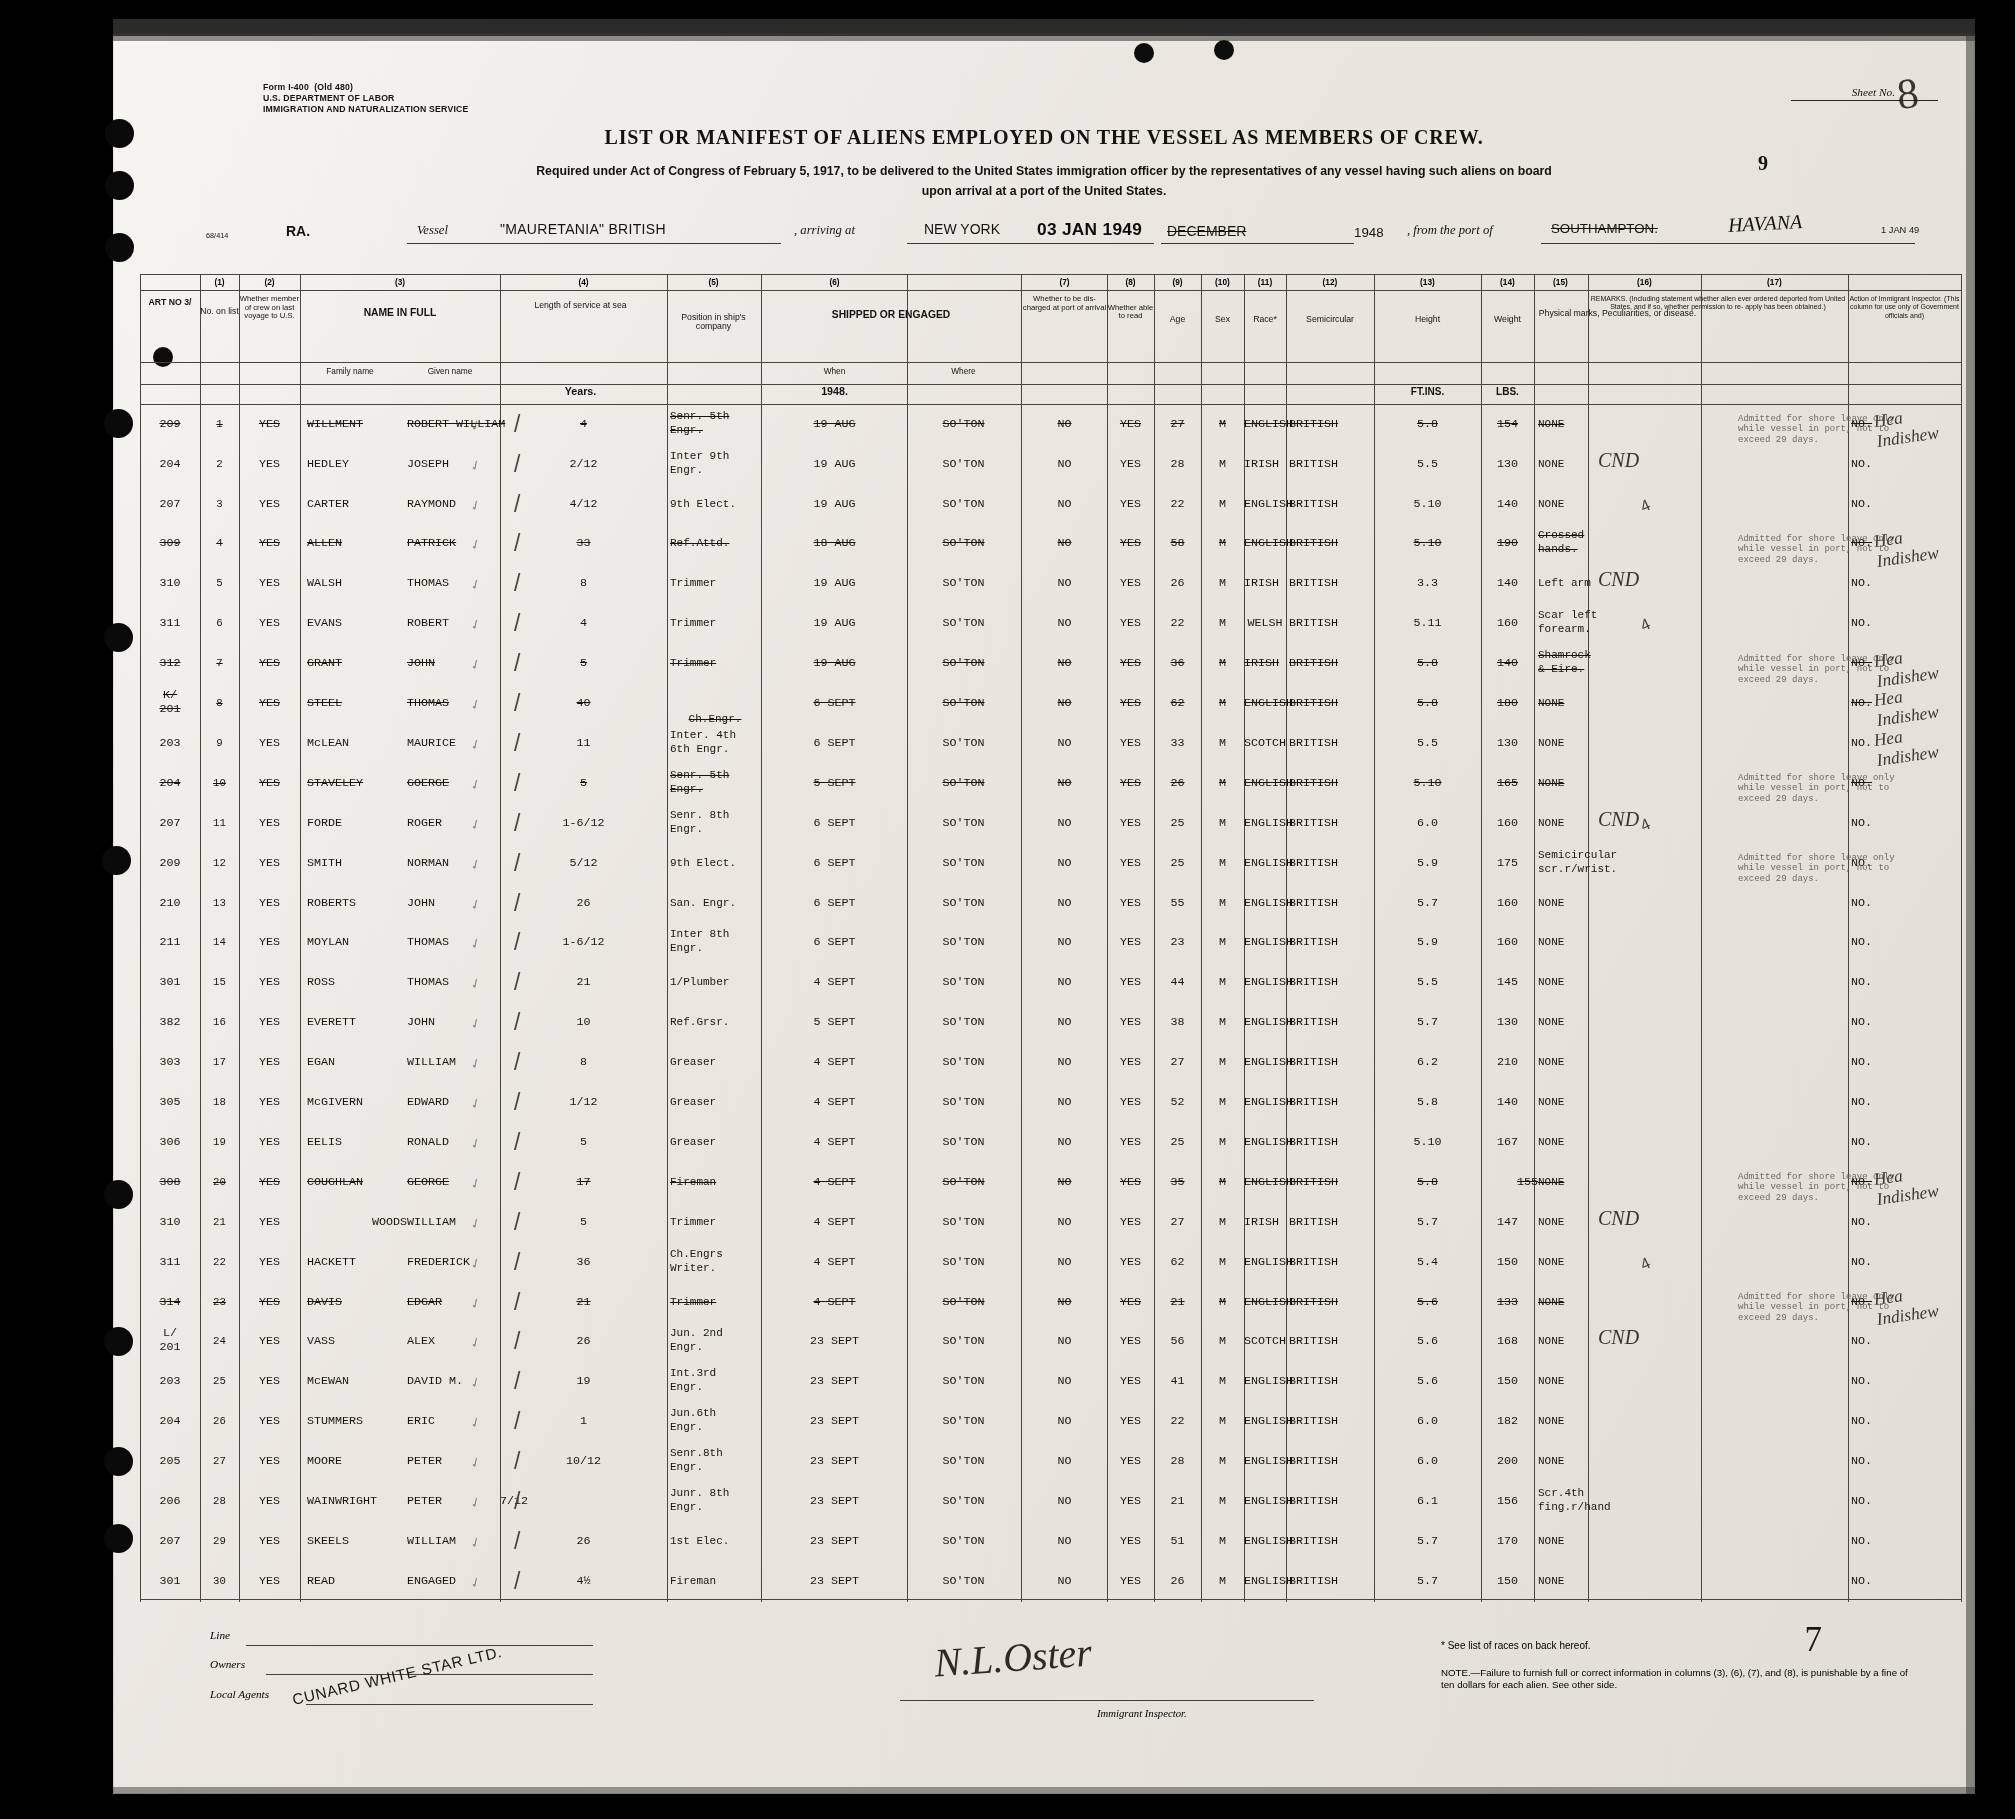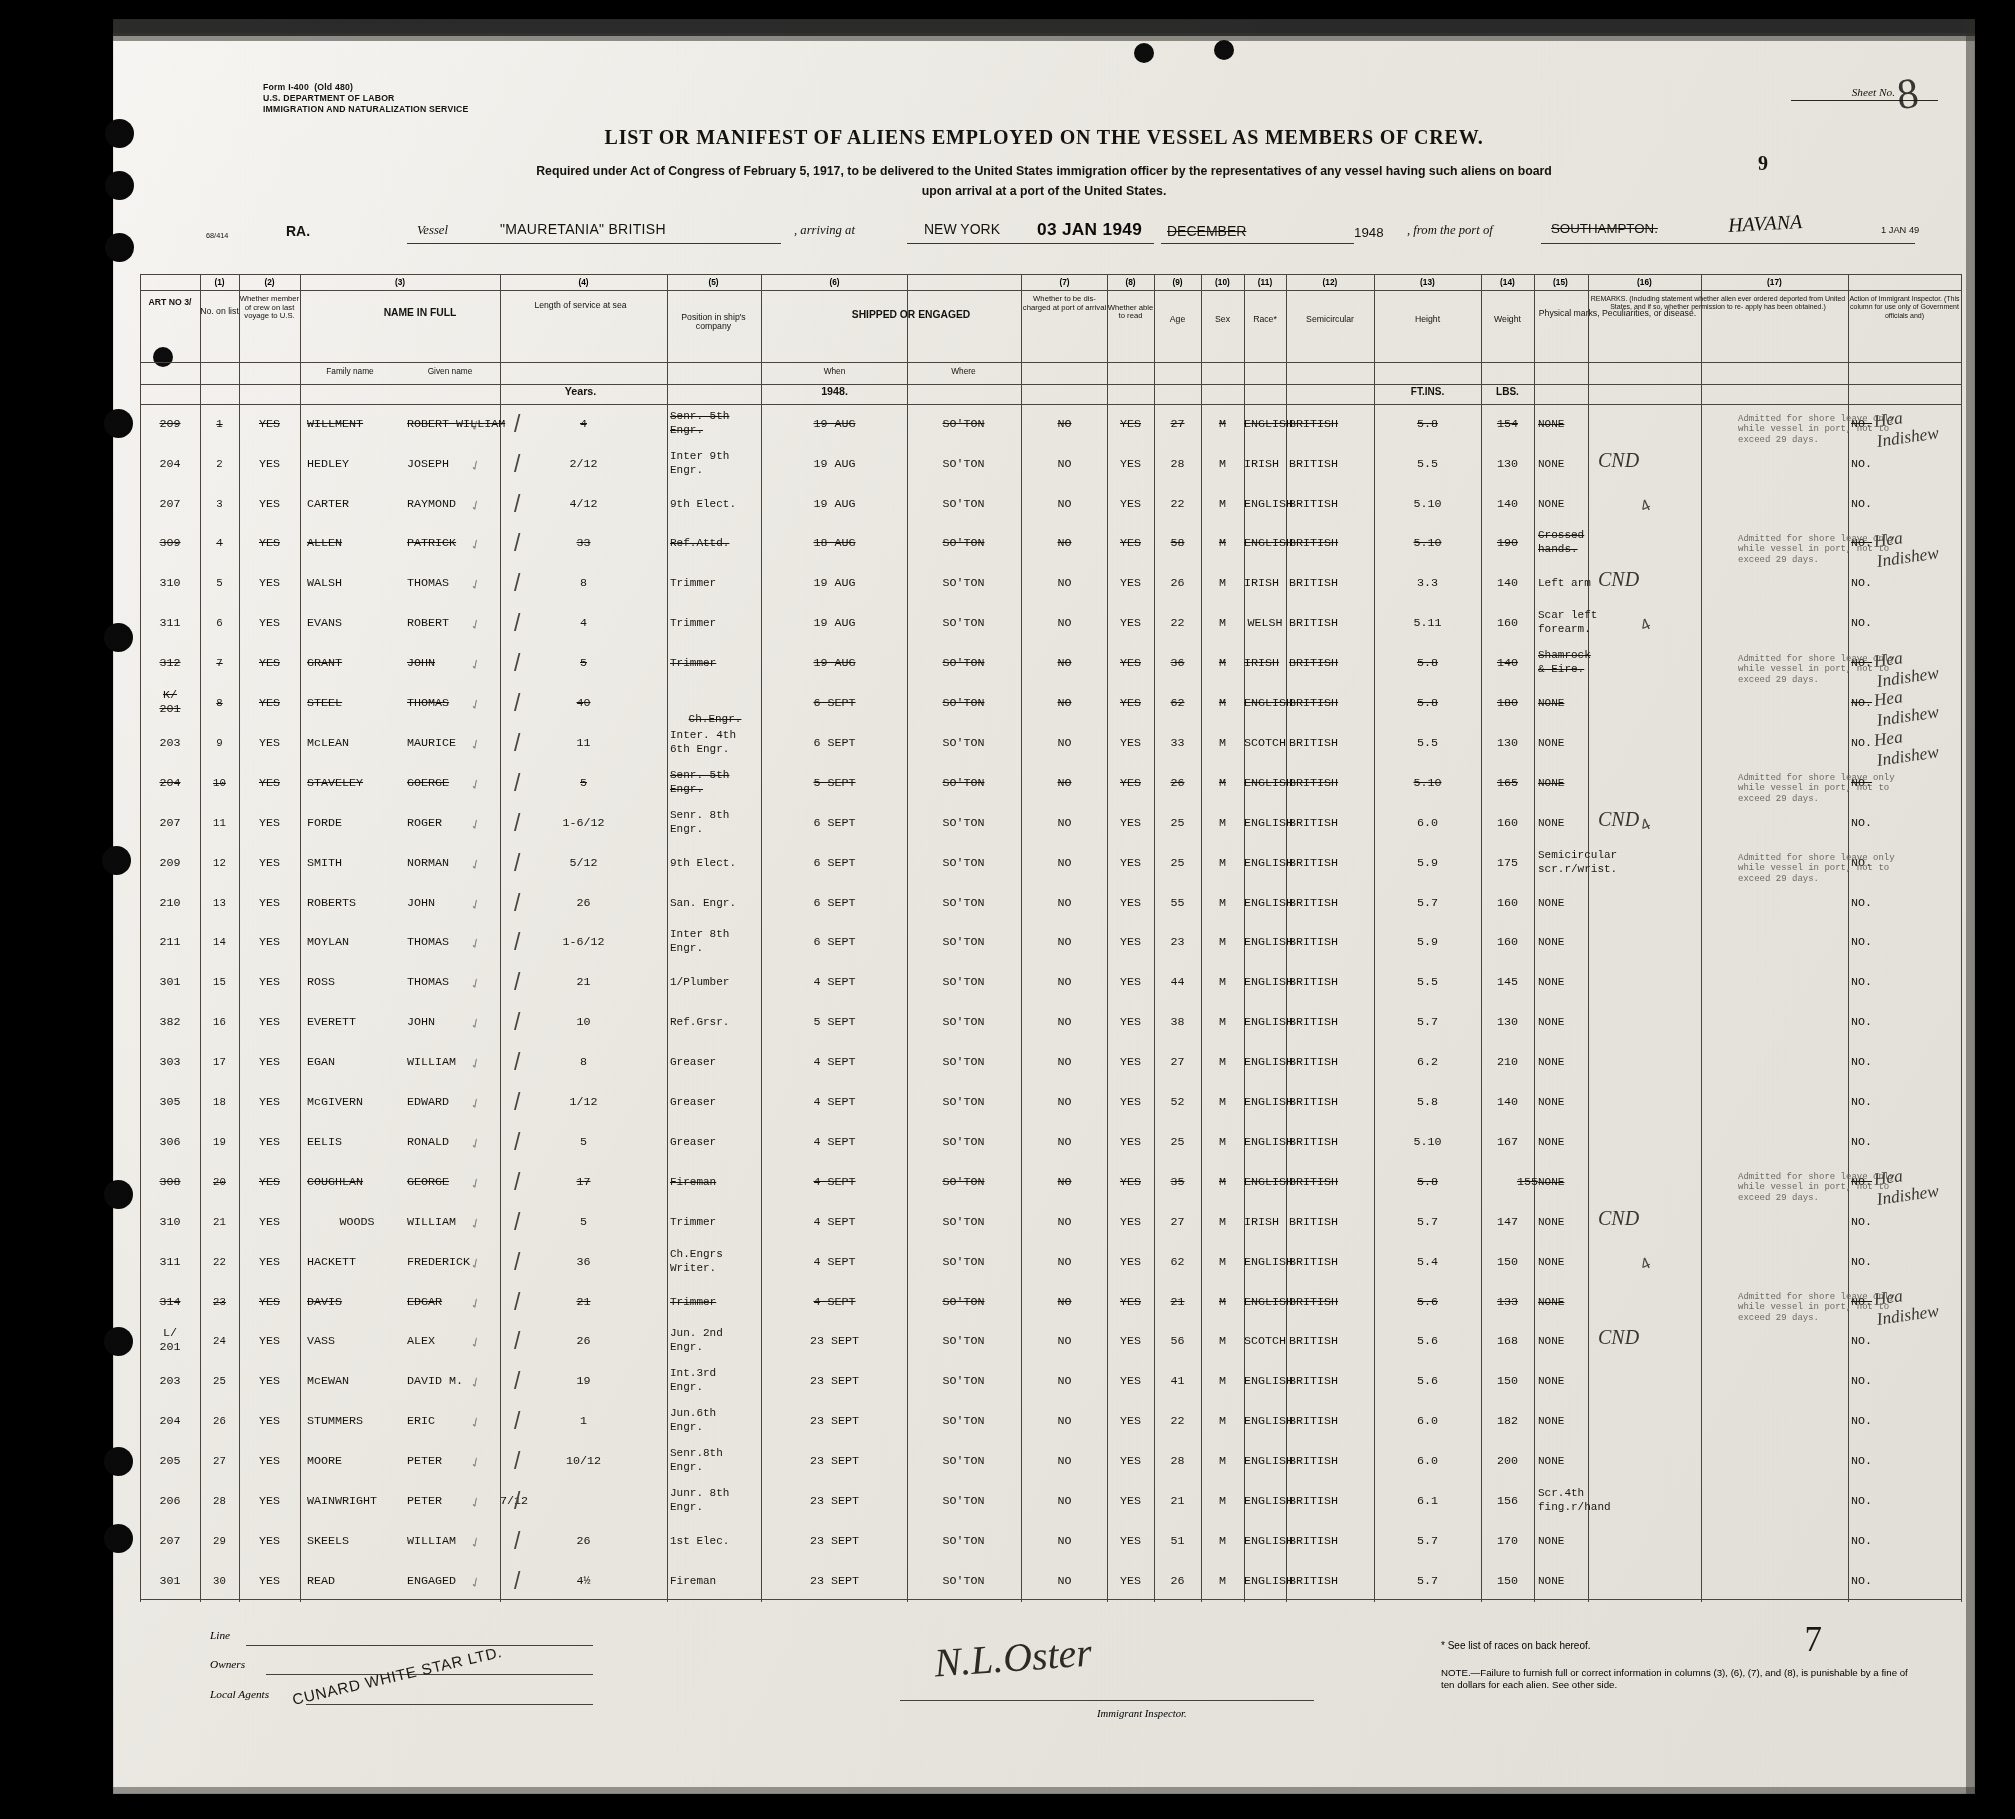--- a/index.html
+++ b/index.html
@@ -57,21 +57,21 @@
 
   .uline{position:absolute;height:0;border-bottom:0.9px solid #3a3731;}
 
   
   #tbl{position:absolute;left:27px;top:255px;width:1822px;height:1328px;}
   .vline{position:absolute;top:0;width:0;border-left:0.7px solid #4a463f;height:100%;}
   .hline{position:absolute;left:0;width:100%;height:0;border-top:0.7px solid #4a463f;}
 
   .hdrnum{position:absolute;font-size:8.3px;text-align:center;font-weight:bold;}
   .hdr{position:absolute;font-size:8.7px;text-align:center;line-height:9.7px;color:#15130f;}
-  .hdrb{position:absolute;font-size:10.3px;text-align:center;line-height:11.3px;font-weight:bold;color:#15130f;padding-left:20px;}
+  .hdrb{position:absolute;font-size:10.3px;text-align:center;line-height:11.3px;font-weight:bold;color:#15130f;}
 
   
   .row{position:absolute;left:0;width:100%;height:39px;}
   .cell{position:absolute;font-family:"Liberation Mono",monospace;font-size:11.7px;color:#18160f;white-space:pre;}
   .strike{text-decoration:line-through;text-decoration-thickness:1px;}
   .stampblock{position:absolute;font-family:"Liberation Mono",monospace;font-size:9px;line-height:10.7px;color:#6d6a62;white-space:pre;}
   .cnd{position:absolute;font-size:20px;font-family:"Liberation Serif",serif;font-style:italic;color:#3a362e;}
   .sig{position:absolute;font-size:17.3px;font-family:"Liberation Serif",serif;font-style:italic;color:#3c382f;transform:rotate(-8deg);}
   .tick{position:absolute;font-size:13.3px;color:#4a463d;transform:rotate(-25deg);}
 
@@ -719,21 +719,21 @@
             <div class="cell strike" style="left: 1341px; width: 53px; text-align: center; font-size: 11.7px; line-height: 14px; top: 12px; margin-left: 20px;">155</div>
             <div class="cell strike" style="left: 1398px; width: 163px; text-align: left; font-size: 11px; line-height: 14px; top: 12px;">NONE</div>
             <div class="cell strike" style="left: 1711px; width: 110px; text-align: left; font-size: 11.7px; line-height: 14px; top: 12px;">NO.</div>
             <div class="tick" style="left: 374px; top: 6.7px; transform: rotate(0deg); font-size: 23px;">/</div>
             <div class="tick" style="left: 330px; top: 13.3px; opacity: 0.6;">✓</div>
           </div>
           <div class="row" style="top: 929px;">
             <div class="cell" style="left: 0px; width: 60px; text-align: center; font-size: 11.7px; line-height: 14px; top: 12px;">310</div>
             <div class="cell" style="left: 60px; width: 39px; text-align: center; font-size: 10.7px; line-height: 14px; top: 12px;">21</div>
             <div class="cell" style="left: 99px; width: 61px; text-align: center; font-size: 11.7px; line-height: 14px; top: 12px;">YES</div>
-            <div class="cell" style="left: 167px; width: 100px; text-align: center; font-size: 11.7px; line-height: 14px; top: 12px;">WOODS</div>
+            <div class="cell" style="left: 167px; width: 100px; text-align: right; font-size: 11.7px; line-height: 14px; top: 12px;">WOODS</div>
             <div class="cell" style="left: 267px; width: 93px; text-align: left; font-size: 11.7px; line-height: 14px; top: 12px;">WILLIAM</div>
             <div class="cell" style="left: 360px; width: 167px; text-align: center; font-size: 11.7px; line-height: 14px; top: 12px;">5</div>
             <div class="cell" style="left: 530px; width: 90px; text-align: left; font-size: 11px; line-height: 14px; top: 12px;">Trimmer</div>
             <div class="cell" style="left: 621px; width: 147px; text-align: center; font-size: 11.7px; line-height: 14px; top: 12px;">4 SEPT</div>
             <div class="cell" style="left: 767px; width: 113px; text-align: center; font-size: 11.7px; line-height: 14px; top: 12px;">SO'TON</div>
             <div class="cell" style="left: 881px; width: 87px; text-align: center; font-size: 11.7px; line-height: 14px; top: 12px;">NO</div>
             <div class="cell" style="left: 967px; width: 47px; text-align: center; font-size: 11.7px; line-height: 14px; top: 12px;">YES</div>
             <div class="cell" style="left: 1014px; width: 47px; text-align: center; font-size: 11.7px; line-height: 14px; top: 12px;">27</div>
             <div class="cell" style="left: 1061px; width: 43px; text-align: center; font-size: 11.7px; line-height: 14px; top: 12px;">M</div>
             <div class="cell" style="left: 1104px; width: 42px; text-align: left; font-size: 11.7px; line-height: 14px; top: 12px;">IRISH</div>

